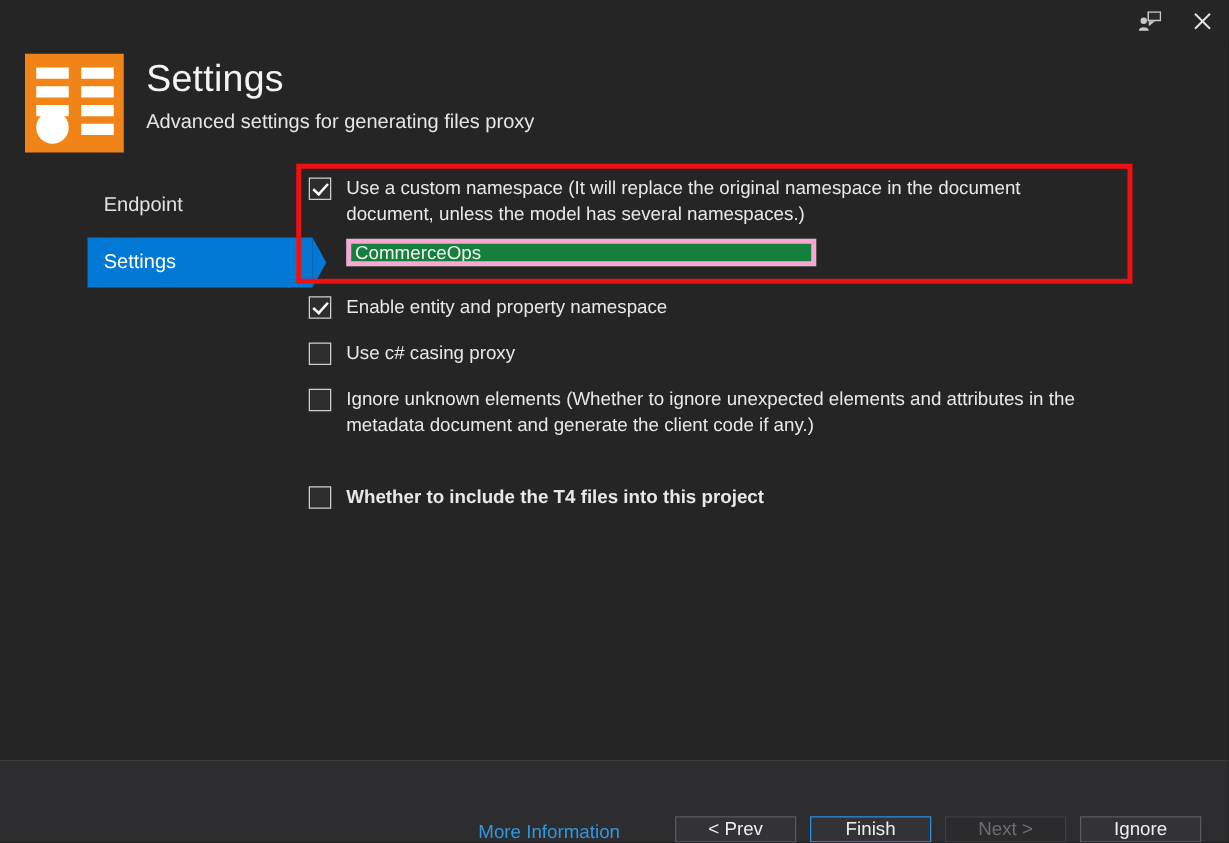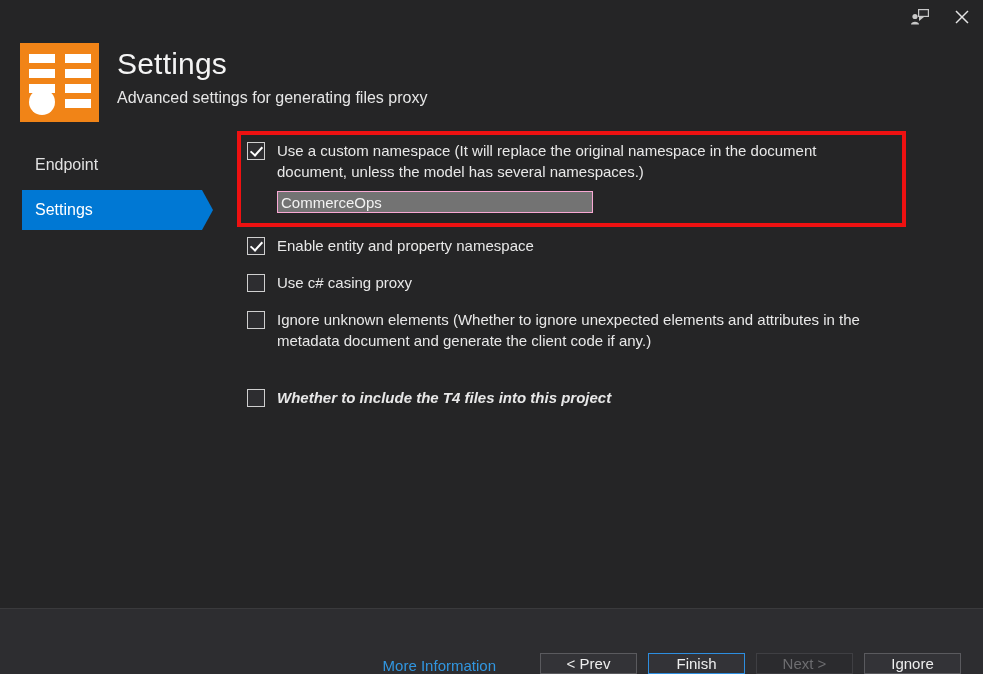--- a/index.html
+++ b/index.html
@@ -90,20 +90,21 @@
     line-height: 22px;
     margin-top: 4px;
   }
 
   
   .sidebar {
     position: absolute;
     left: 0;
     top: 145px;
     width: 214px;
+    padding-left: 48px;
   }
   .nav-item {
     position: relative;
     height: 40px;
     display: flex;
     align-items: center;
     cursor: pointer;
     margin-bottom: 5px;
   }
   .nav-item .nav-bg {
@@ -167,30 +168,30 @@
     transform: rotate(42deg);
   }
   .opt-label {
     margin-left: 12px;
     font-size: 15px;
     line-height: 21px;
     color: #e8e8e8;
     max-width: 612px;
     cursor: default;
   }
-  .opt-label.bold { font-weight: bold; font-style: italic; }
+  .opt-label.bold { font-weight: bold; }
 
   .ns-input {
     margin-top: 9px;
     margin-left: 30px;
-    width: 316px;
+    width: 376px;
     height: 22px;
     box-sizing: border-box;
-    background: #737373;
-    border: 1px solid #f9a8d4;
+    background: #15803d;
+    border: 4px solid #f9a8d4;
     color: #f2f2f2;
     font-family: "Liberation Sans", sans-serif;
     font-size: 15px;
     padding: 0 3px;
     outline: none;
   }
 
   
   .red-box {
     position: absolute;

